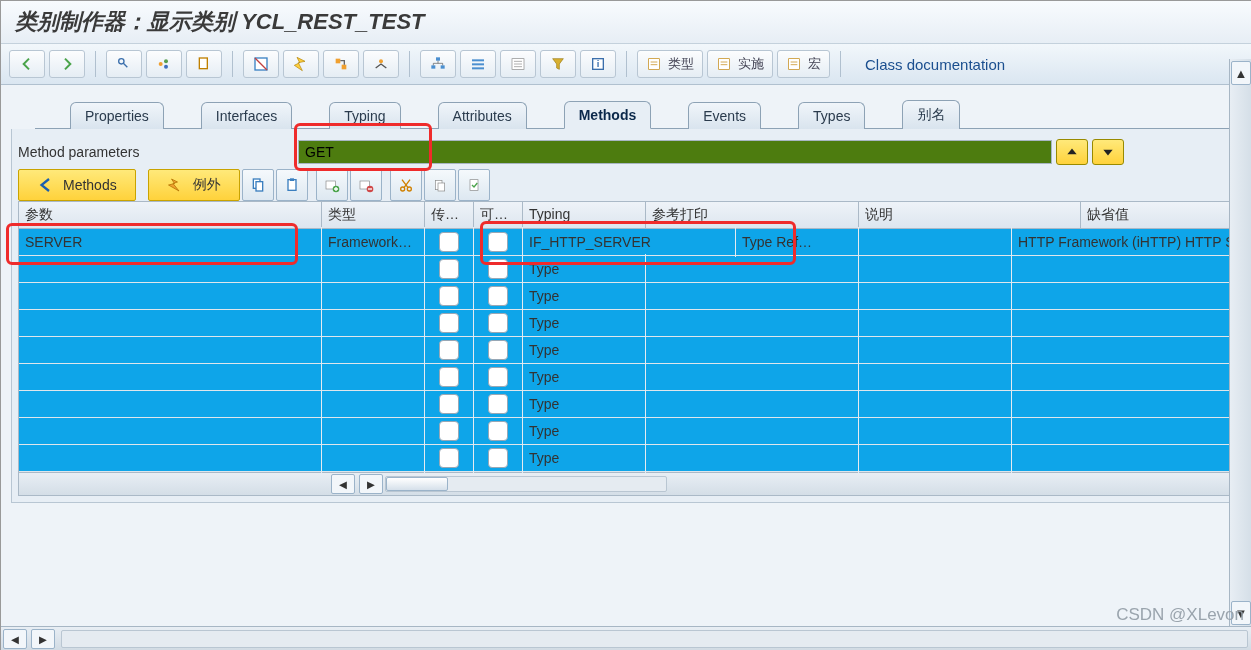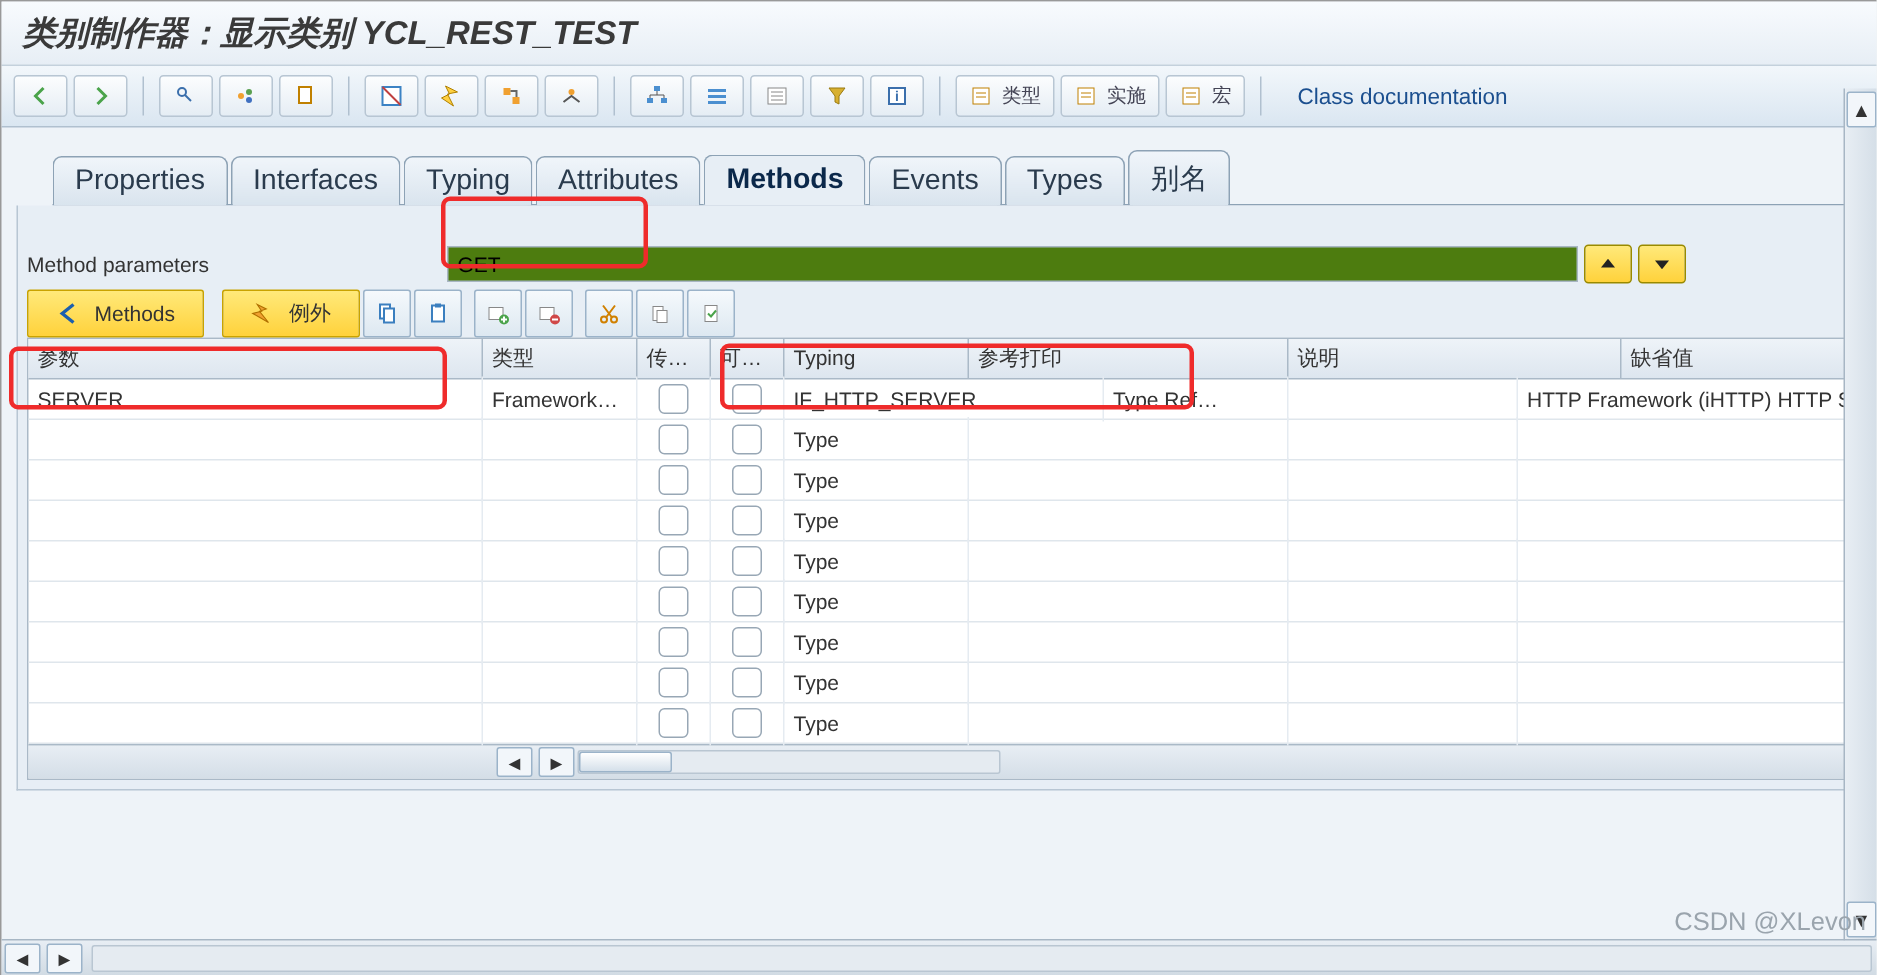--- a/index.html
+++ b/index.html
@@ -12,32 +12,32 @@
   .tbtn.text{padding:0 8px;gap:6px;}
   .tbtn svg{width:16px;height:16px;}
   .link{color:#1b4f8f;cursor:pointer;margin-left:14px;font-size:15px;}
   .body-area{padding:8px 4px 0 4px;position:relative;}
   .field-row{display:flex;align-items:center;gap:4px;margin:2px 4px 8px 8px;}
   .lbl{width:240px;font-size:14px;color:#333;}
   .inp{height:22px;border:1px solid #a8b6c3;background:#4d7c0f;padding:0 6px;font-size:14px;font-family:inherit;}
   .inp.readonly{background:#f5f8fb;}
   .status-txt{margin-left:8px;font-size:14px;color:#333;}
   .tabstrip{display:flex;align-items:flex-end;margin:6px 0 0 30px;border-bottom:1px solid #8da2b5;}
-  .tab{padding:5px 14px;border:1px solid #8da2b5;border-bottom:none;background:linear-gradient(#f0f5fa,#d9e4ee);border-radius:6px 6px 0 0;margin-right:2px;position:relative;top:1px;font-size:19px;cursor:pointer;color:#2a3b4d;}
+  .tab{padding:5px 14px;border:1px solid #8da2b5;border-bottom:none;background:linear-gradient(#f0f5fa,#d9e4ee);border-radius:6px 6px 0 0;margin-right:2px;position:relative;top:1px;font-size:14px;cursor:pointer;color:#2a3b4d;margin-left:35px;}
   .tab.active{background:#e7eef5;border-bottom:1px solid #e7eef5;color:#0b284a;font-weight:bold;}
   .tab-panel{background:#e7eef5;border:1px solid #b8c6d3;border-top:none;margin:0 6px 0 6px;padding:10px 6px 6px 6px;position:relative;}
-  .param-row{display:flex;align-items:center;margin:16px 0 6px 0;}
+  .param-row{display:flex;align-items:center;margin:0 0 6px 0;}
   .param-lbl{width:280px;font-size:14px;}
   .param-inp{flex:0 0 740px;}
   .ybtn{width:30px;height:24px;border:1px solid #998a00;background:linear-gradient(#ffe97a,#ffd23b);display:inline-flex;align-items:center;justify-content:center;border-radius:3px;margin-left:4px;cursor:pointer;}
   .btnbar{display:flex;align-items:stretch;margin-top:-2px;}
   .bigbtn{display:flex;align-items:center;justify-content:center;gap:8px;border:1px solid #c9a300;background:linear-gradient(#ffe97a,#ffd23b);height:30px;padding:0 18px;font-size:14px;border-radius:2px;cursor:pointer;}
   .sbtn{width:30px;height:30px;border:1px solid #9bb3c9;background:linear-gradient(#f5f9fc,#dde8f1);display:inline-flex;align-items:center;justify-content:center;border-radius:2px;cursor:pointer;margin-left:2px;}
   .sbtn svg{width:16px;height:16px;}
-  .grid{margin-top:0;border:1px solid #aab9c7;background:#ffffff;}
+  .grid{margin-top:0;border:1px solid #aab9c7;background:#0ea5e9;}
   .ghead{display:flex;background:linear-gradient(#eef3f8,#dde6ef);border-bottom:1px solid #aab9c7;}
   .gh{padding:4px 6px;border-right:1px solid #aab9c7;font-size:14px;color:#333;white-space:nowrap;overflow:hidden;}
   .grow{display:flex;border-bottom:1px solid #dfe6ec;height:26px;align-items:center;}
   .gc{padding:2px 6px;border-right:1px solid #e5ebf1;font-size:14px;height:100%;display:flex;align-items:center;overflow:hidden;white-space:nowrap;}
   .cb{width:18px;height:18px;border:1px solid #98a7b5;border-radius:4px;background:#fff;}
   .col-param{width:290px;}
   .col-type{width:90px;}
   .col-chk{width:36px;justify-content:center;}
   .col-typing{width:110px;}
   .col-ref{width:200px;}

